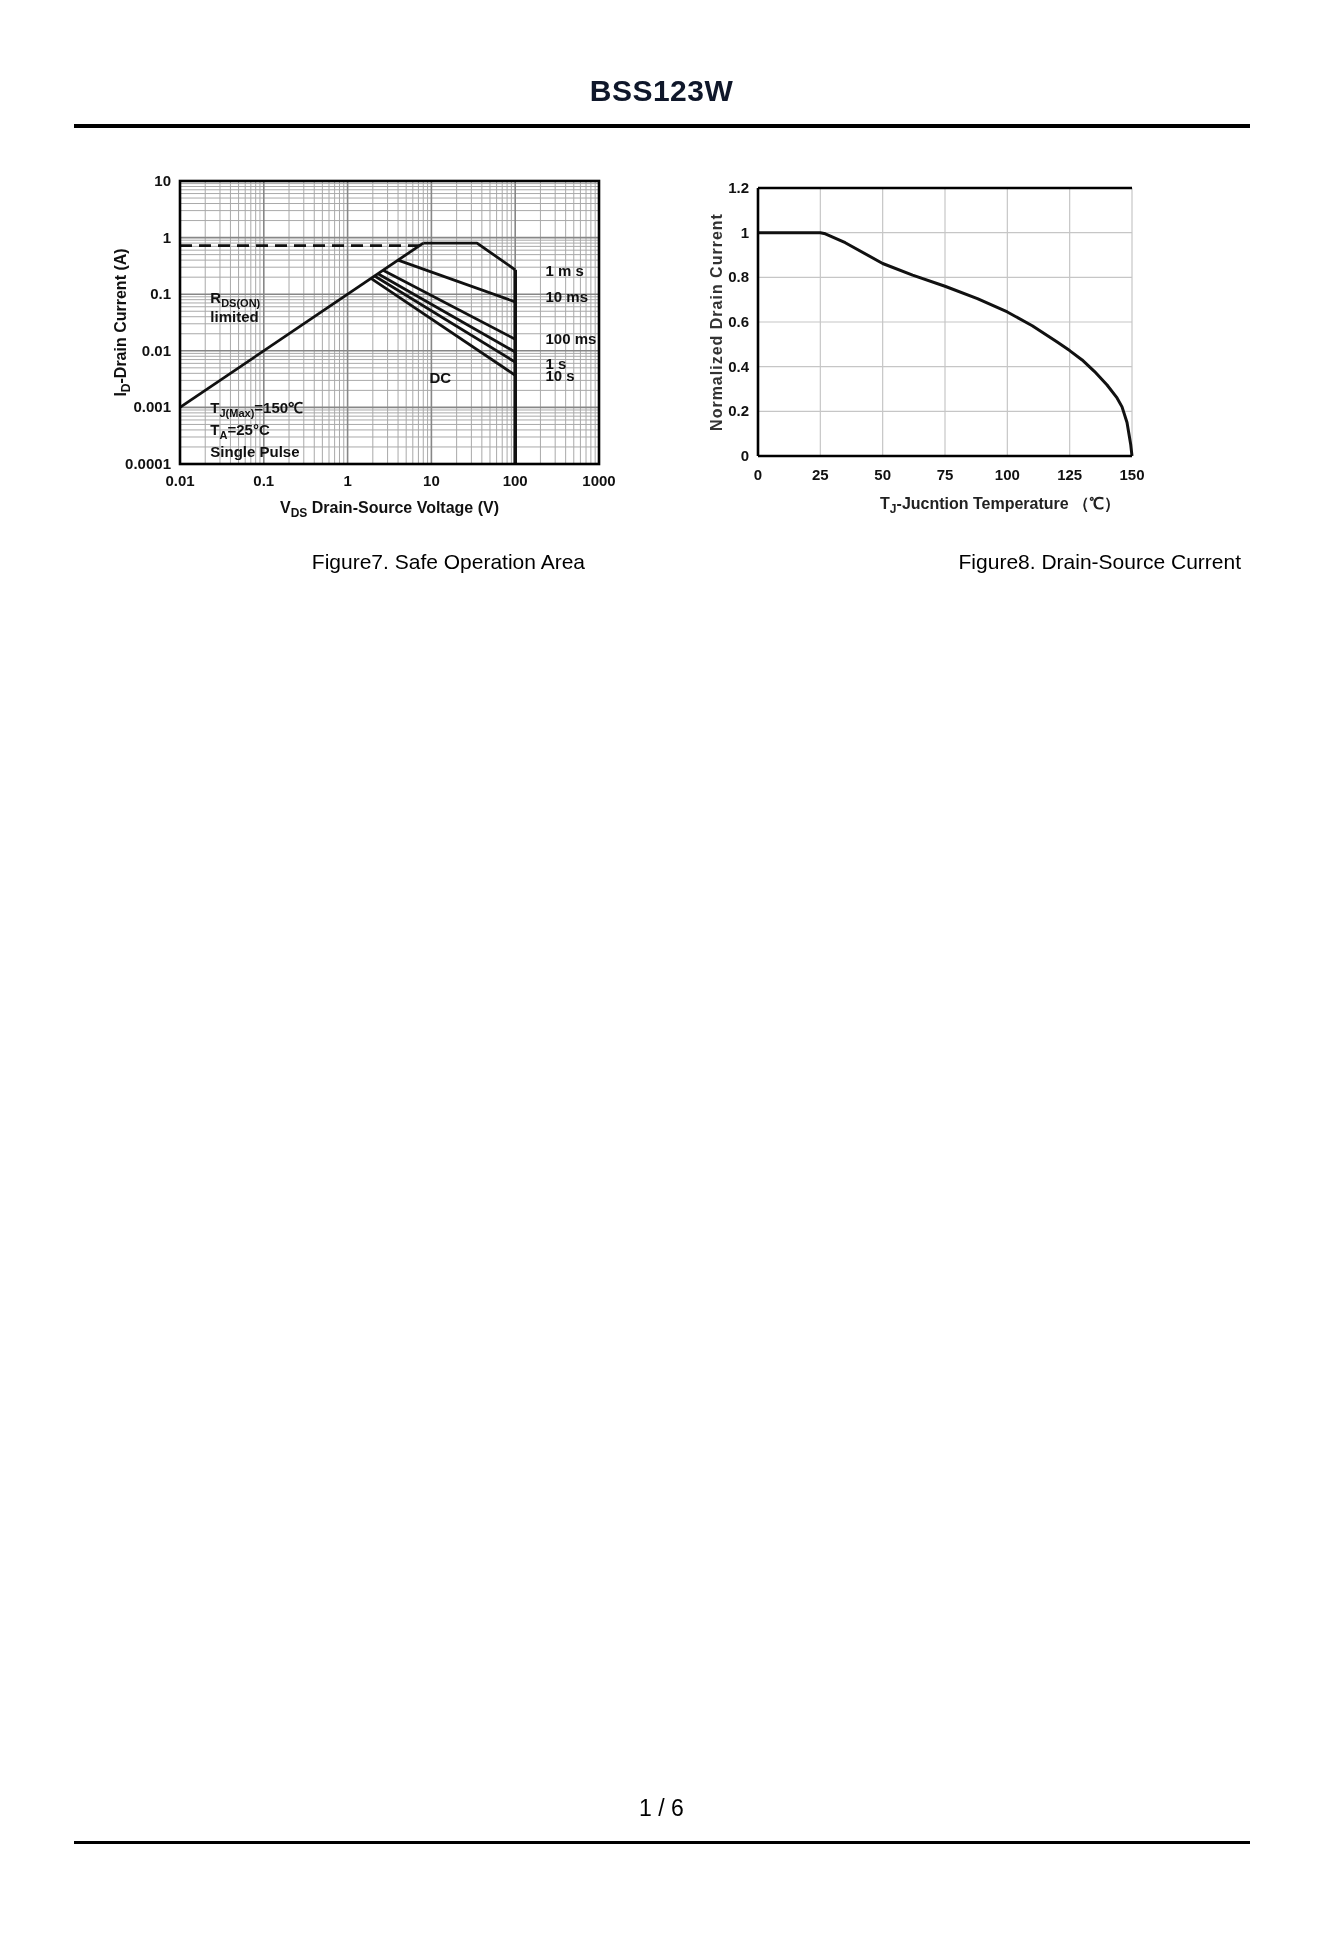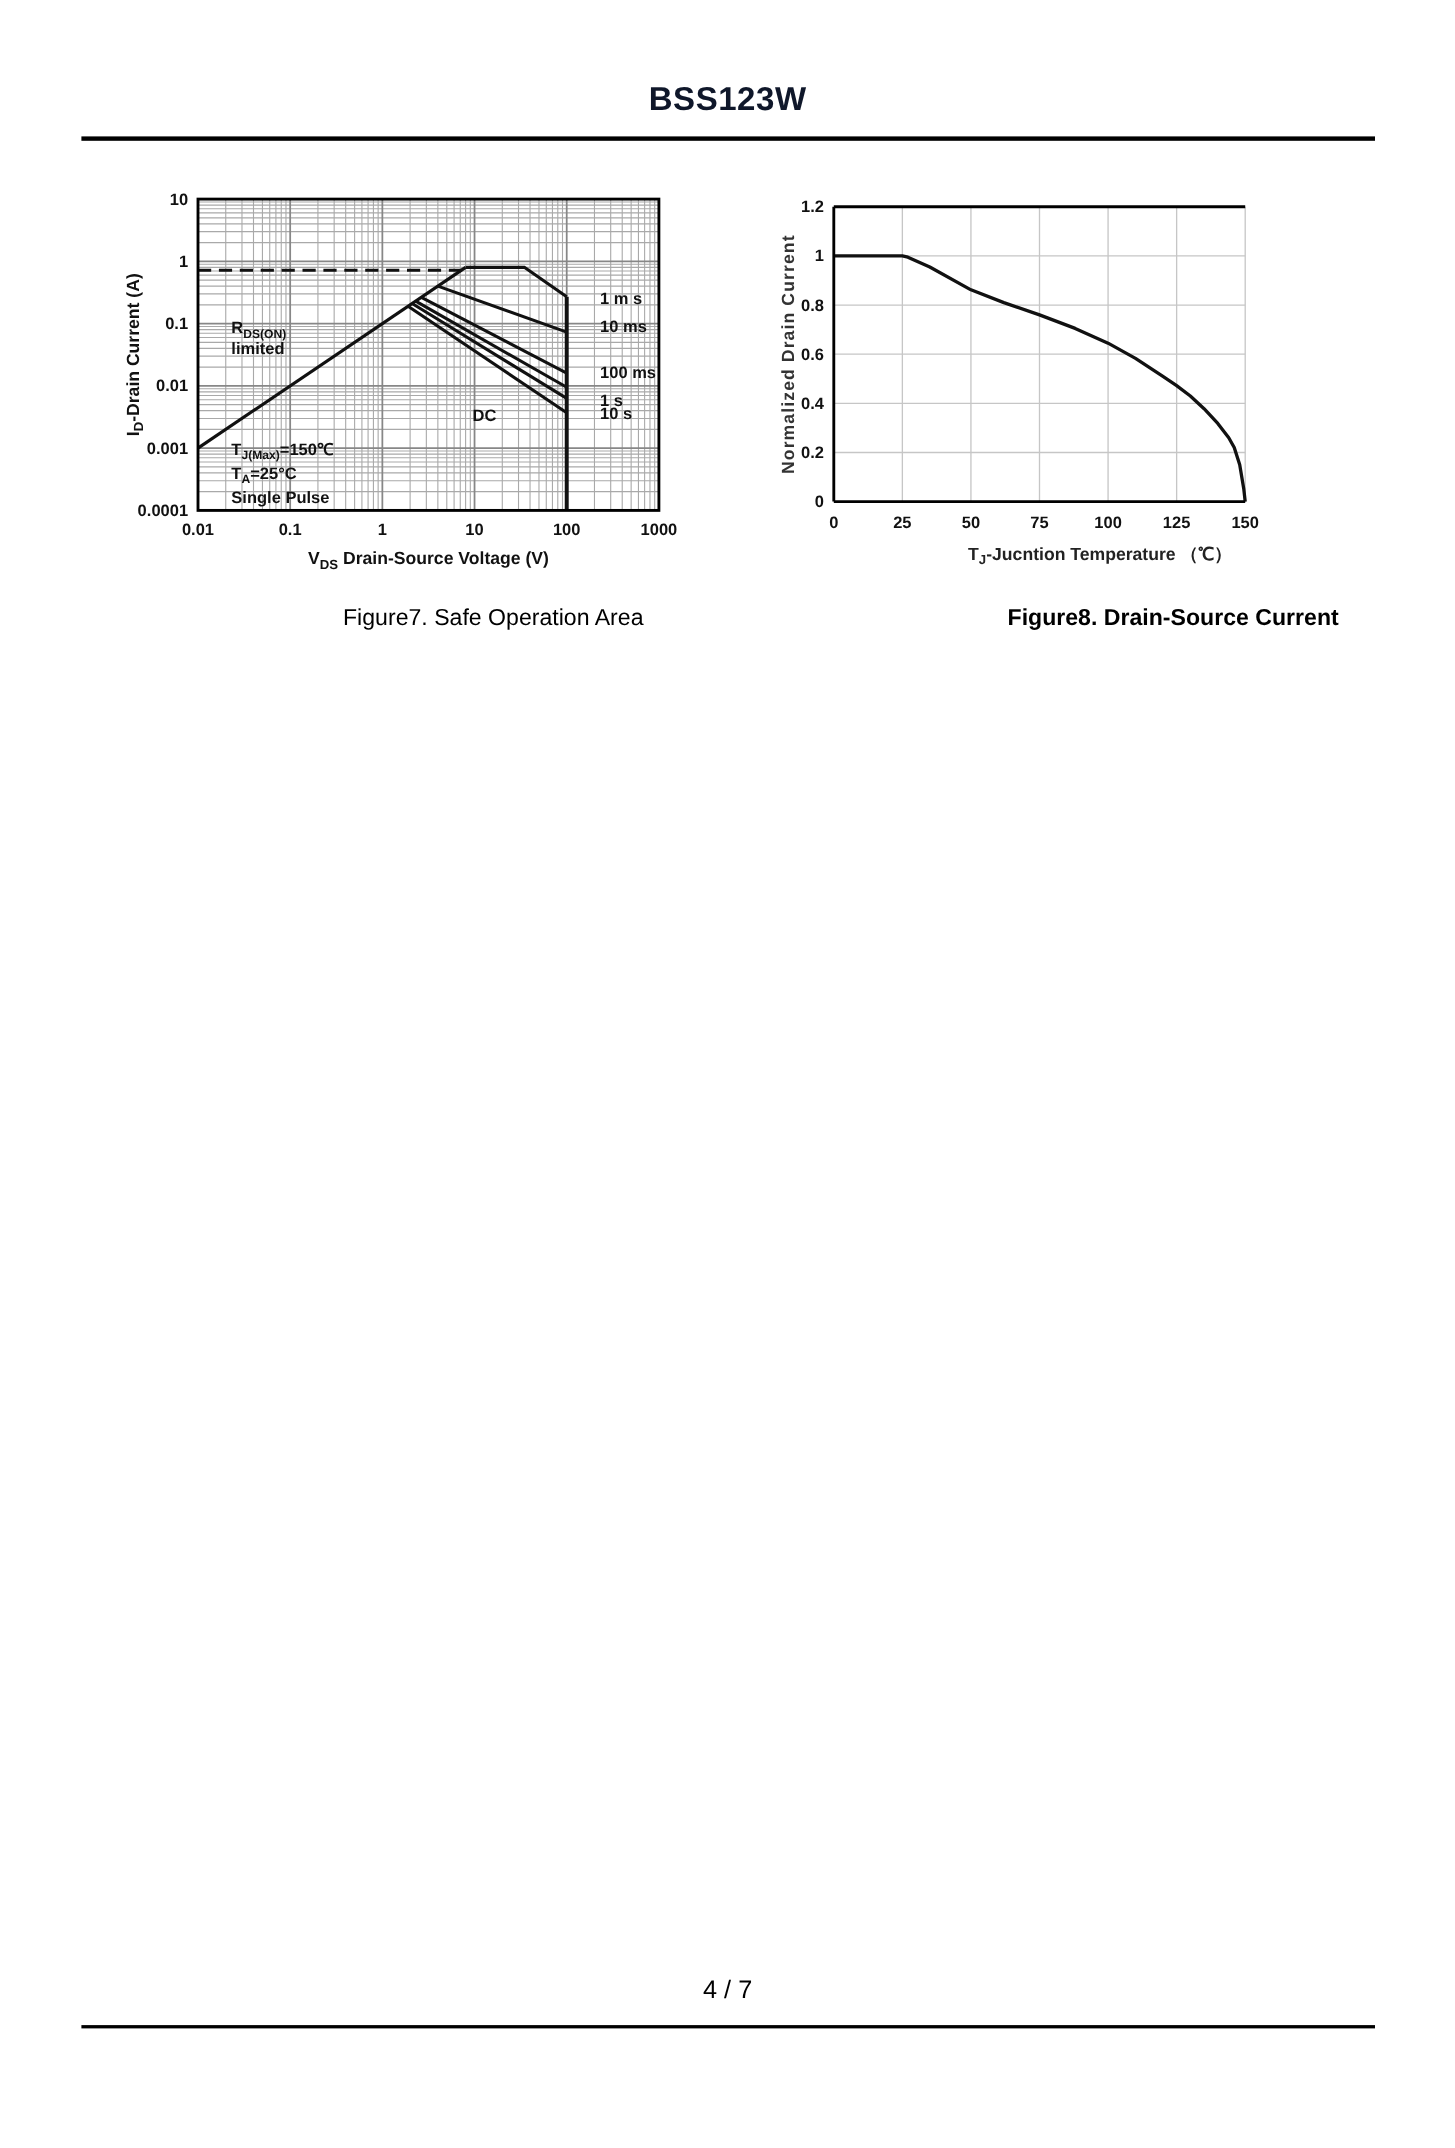--- a/index.html
+++ b/index.html
@@ -13,21 +13,21 @@
     font-size:30px;font-weight:bold;letter-spacing:0.5px;color:#0f172a;
   }
   .hrule{position:absolute;left:74px;width:1176px;background:#000;}
   #header-rule{top:124px;height:4px;}
   #footer-rule{top:1841px;height:3px;}
   .caption{
     position:absolute;top:550px;width:420px;text-align:right;
     font-size:21px;color:#000;
   }
   #caption7{left:165px;}
-  #caption8{left:797px;font-weight:bold;}
+  #caption8{left:821px;}
   .page-number{
     position:absolute;top:1795px;left:0;width:100%;text-align:center;
     font-size:23px;color:#000;
   }
   svg{position:absolute;overflow:visible;}
   #fig7-svg{left:80px;top:140px;}
   #fig8-svg{left:700px;top:160px;}
 </style>
 </head>
 <body>
@@ -212,15 +212,15 @@
         <text x="369.6666666666667" y="320" font-size="15" font-weight="bold" text-anchor="middle" fill="#111" font-family="&quot;Liberation Sans&quot;,sans-serif" letter-spacing="0"><tspan>125</tspan></text>
         <text x="432" y="320" font-size="15" font-weight="bold" text-anchor="middle" fill="#111" font-family="&quot;Liberation Sans&quot;,sans-serif" letter-spacing="0"><tspan>150</tspan></text>
         <text x="300" y="349" font-size="16" font-weight="bold" text-anchor="middle" fill="#222" font-family="&quot;Liberation Sans&quot;,sans-serif" letter-spacing="0"><tspan>T</tspan><tspan dy="4" font-size="12">J</tspan><tspan dy="-4">-Jucntion Temperature （℃）</tspan></text>
         <text x="22" y="162" font-size="16" font-weight="bold" text-anchor="middle" fill="#333" font-family="&quot;Liberation Sans&quot;,sans-serif" letter-spacing="1" transform="rotate(-90 22 162)"><tspan>Normalized Drain Current</tspan></text>
       </g>
     </svg>
 
   <div class="caption" id="caption7">Figure7. Safe Operation Area</div>
   <div class="caption" id="caption8">Figure8. Drain-Source Current</div>
 
-  <div class="page-number">4 / 7</div>
+  <div class="page-number">1 / 6</div>
   <div class="hrule" id="footer-rule"></div>
 </div>
 
 </body></html>

